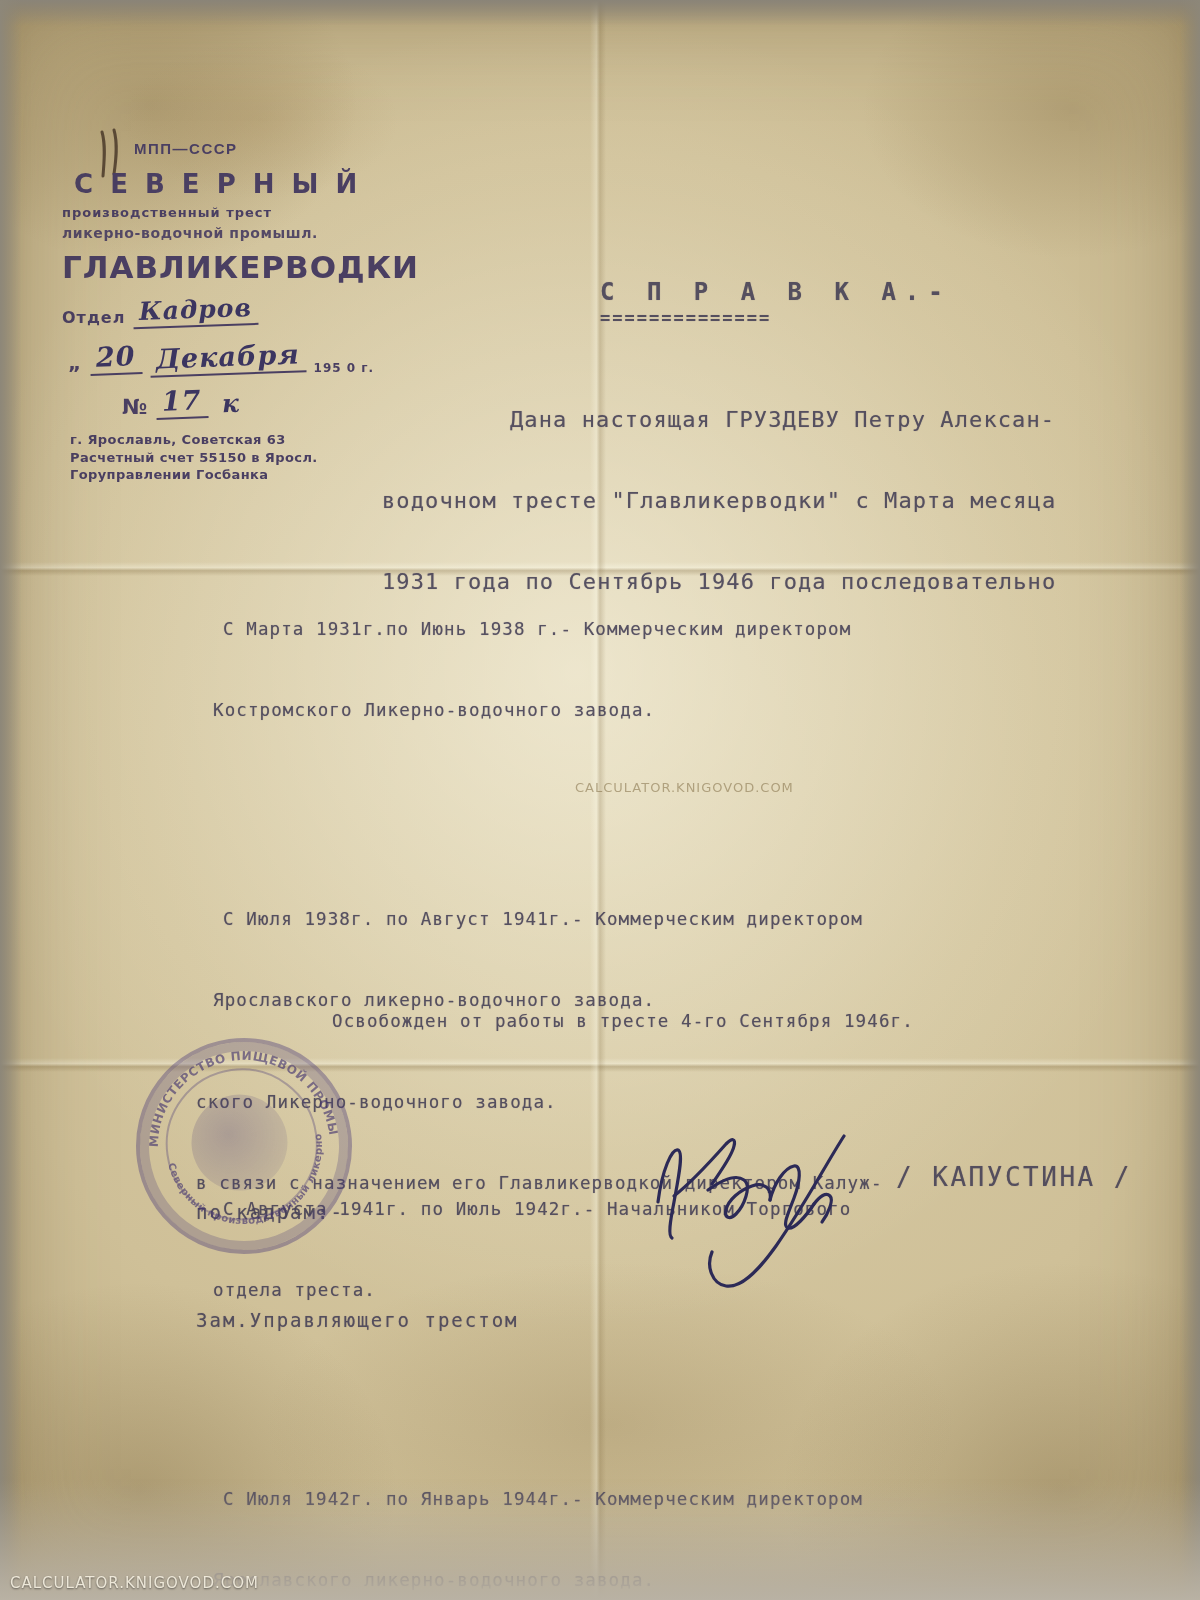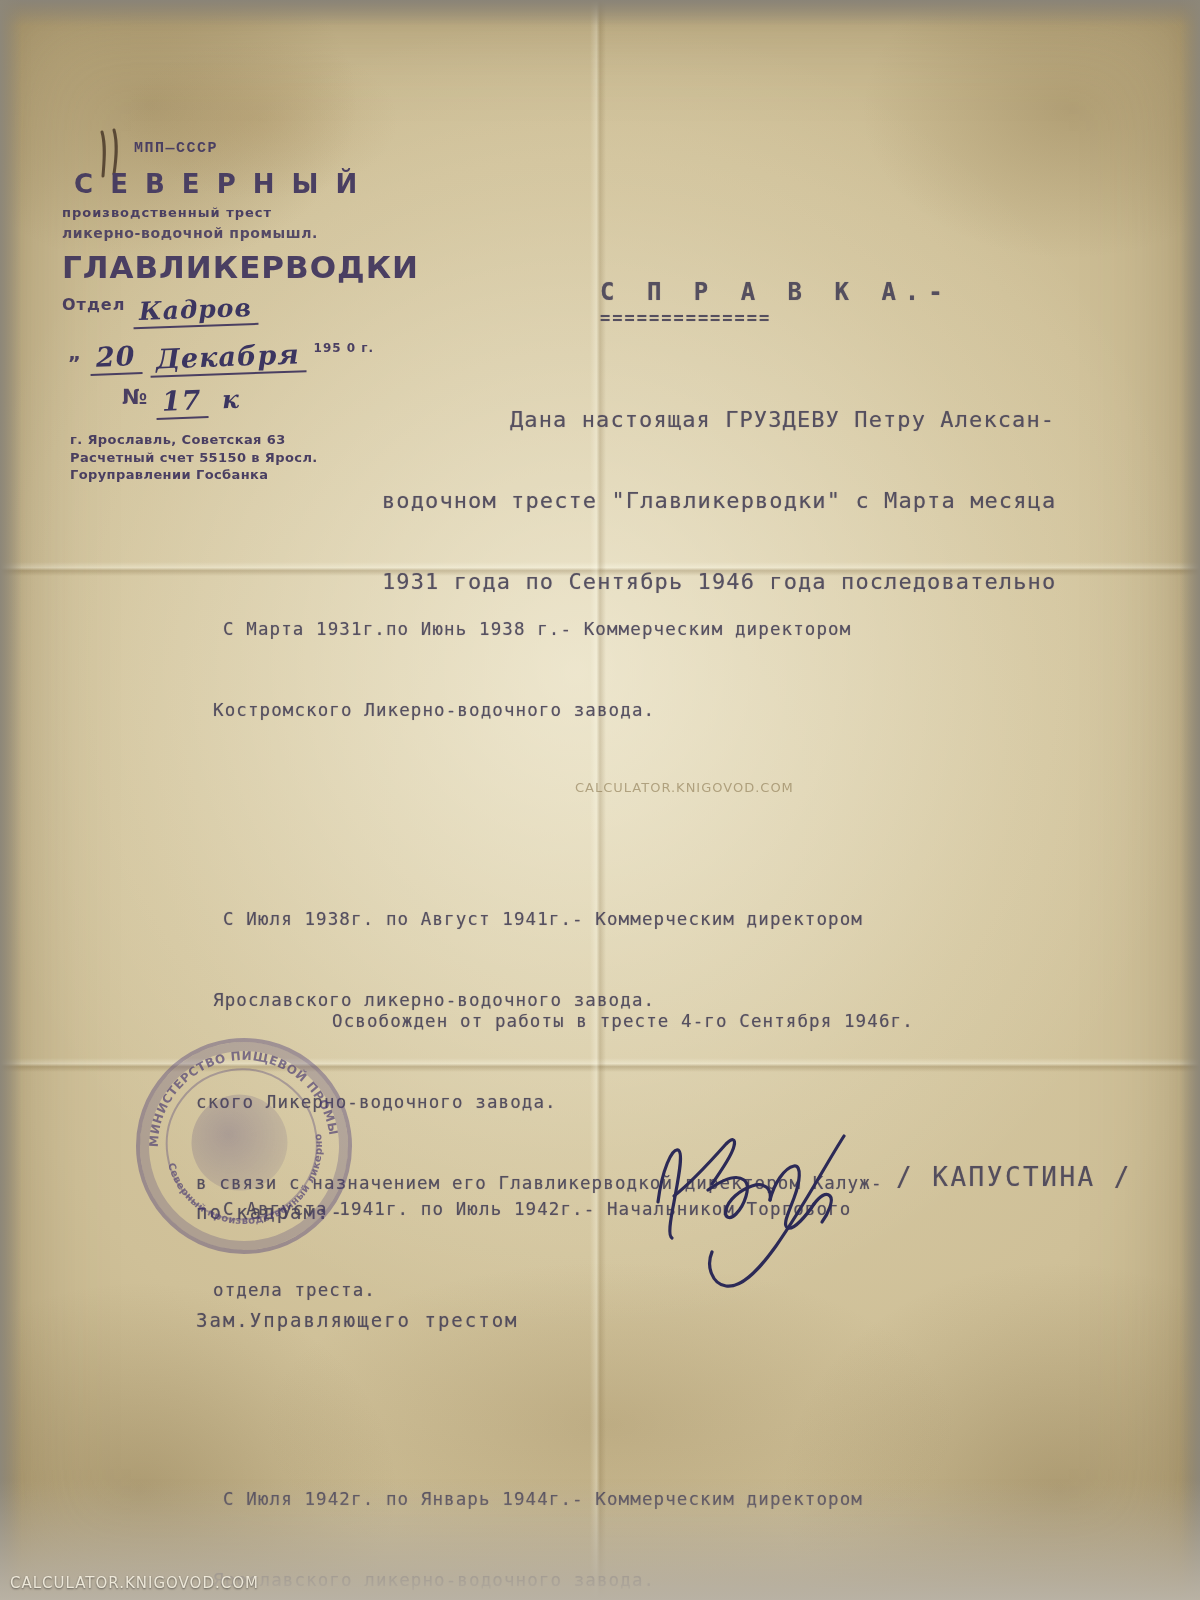--- a/index.html
+++ b/index.html
@@ -74,21 +74,21 @@
 
   
   #letterhead {
     position: absolute;
     left: 62px;
     top: 140px;
     width: 330px;
     color: #4a3f62;
   }
   .lh-line { white-space: pre; }
-  .lh-small { font-size: 15px; letter-spacing: 1.5px; font-family: Liberation Mono, monospace; font-weight: 700; }
+  .lh-small { font-size: 15px; letter-spacing: 1.5px; font-family: Liberation Sans, sans-serif; font-weight: 700; }
   .lh-big {
     font-size: 26px;
     letter-spacing: 4px;
     font-weight: 700;
     font-family: "DejaVu Sans", sans-serif;
   }
   .lh-mid {
     font-size: 13px;
     letter-spacing: 1px;
     font-weight: 700;
@@ -121,20 +121,21 @@
     color: #3b3560;
     font-size: 25px;
     letter-spacing: 1px;
     border-bottom: 2px solid #4a3f62;
     padding: 0 6px 1px 6px;
     display: inline-block;
     transform: rotate(-2deg);
   }
   .fieldrow {
     display: flex;
+    align-items: flex-end;
     gap: 8px;
     margin-top: 10px;
   }
   .field-label {
     font-size: 16px;
     font-family: "DejaVu Sans", sans-serif;
     font-weight: 700;
     letter-spacing: 1px;
   }
   .tiny-sup { font-size: 12px; }

